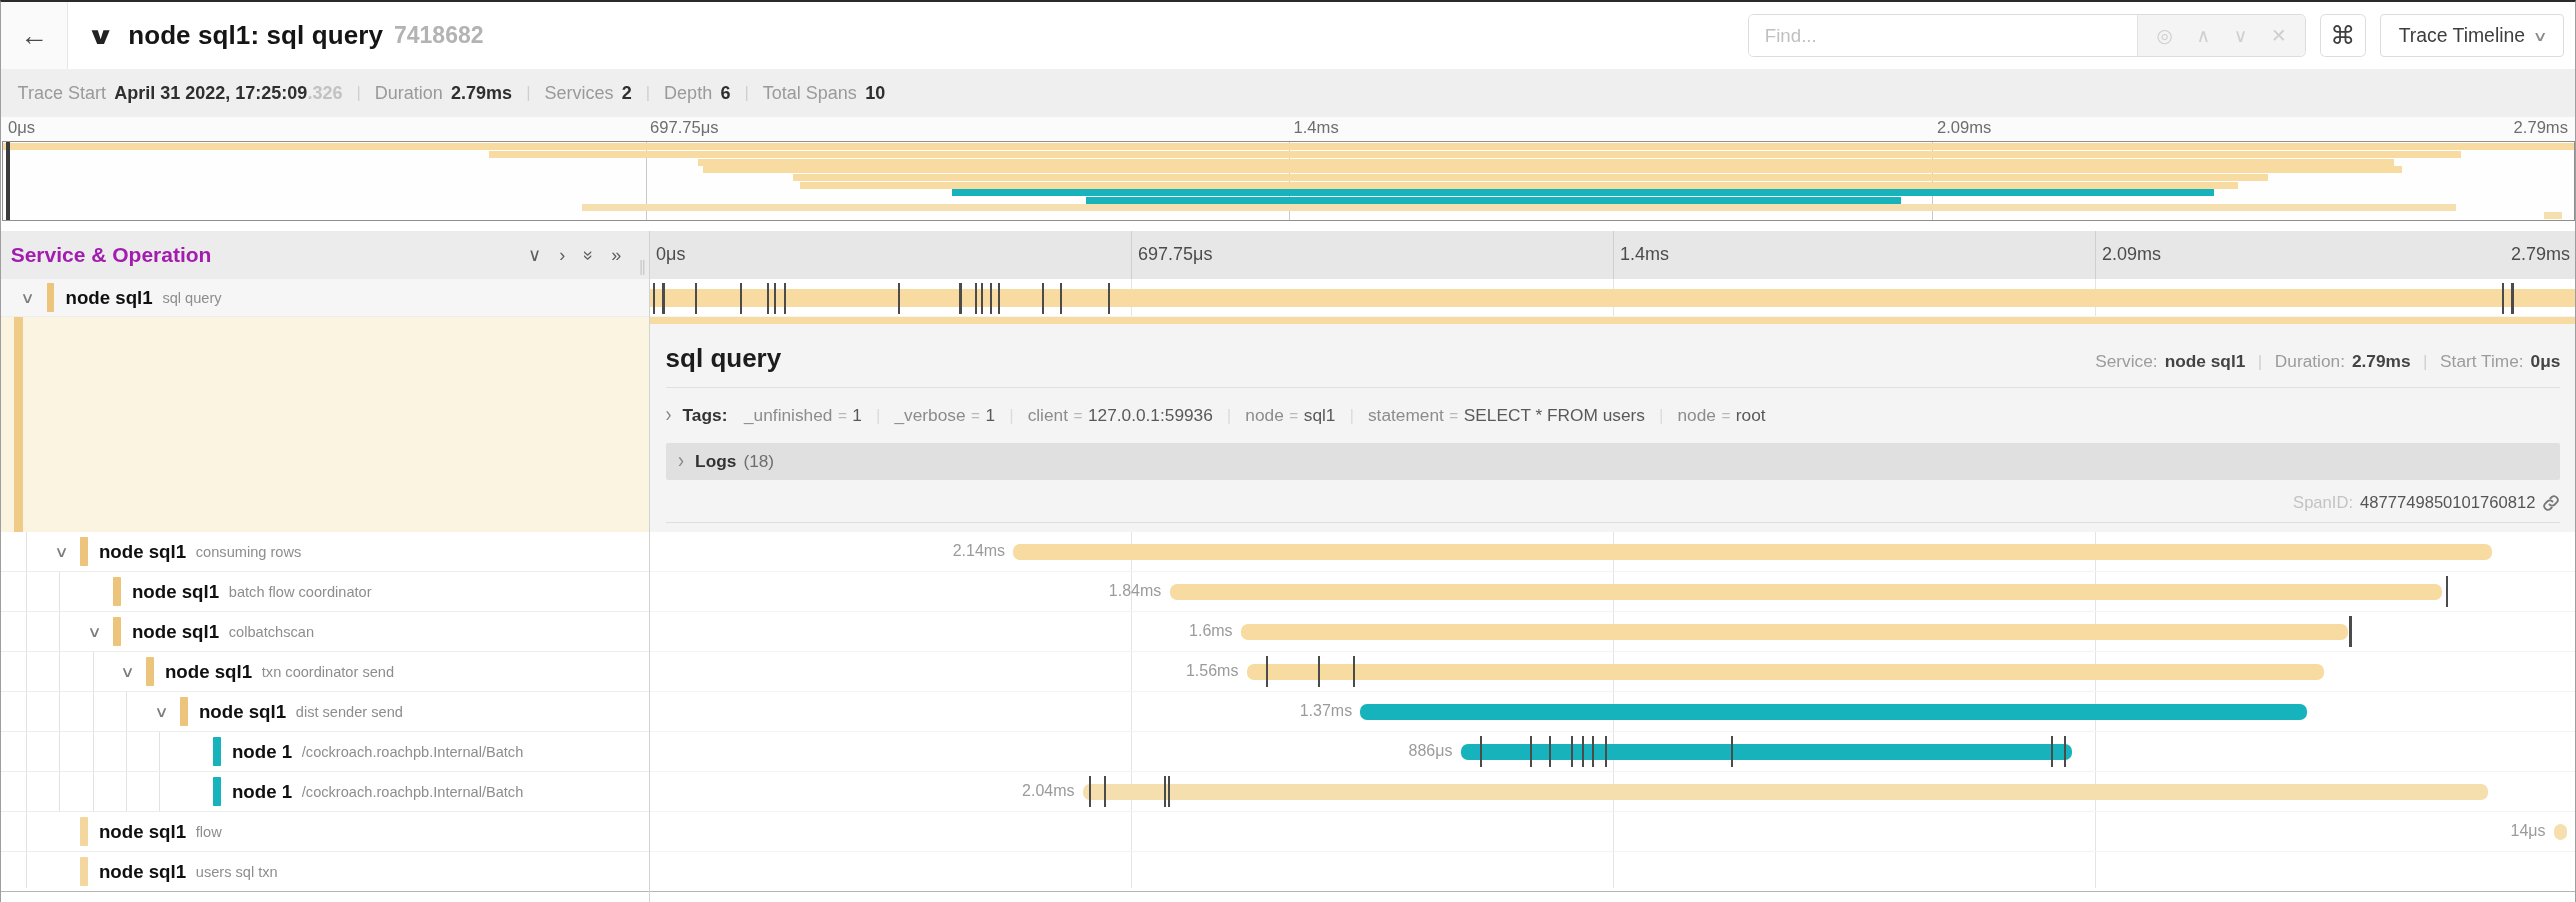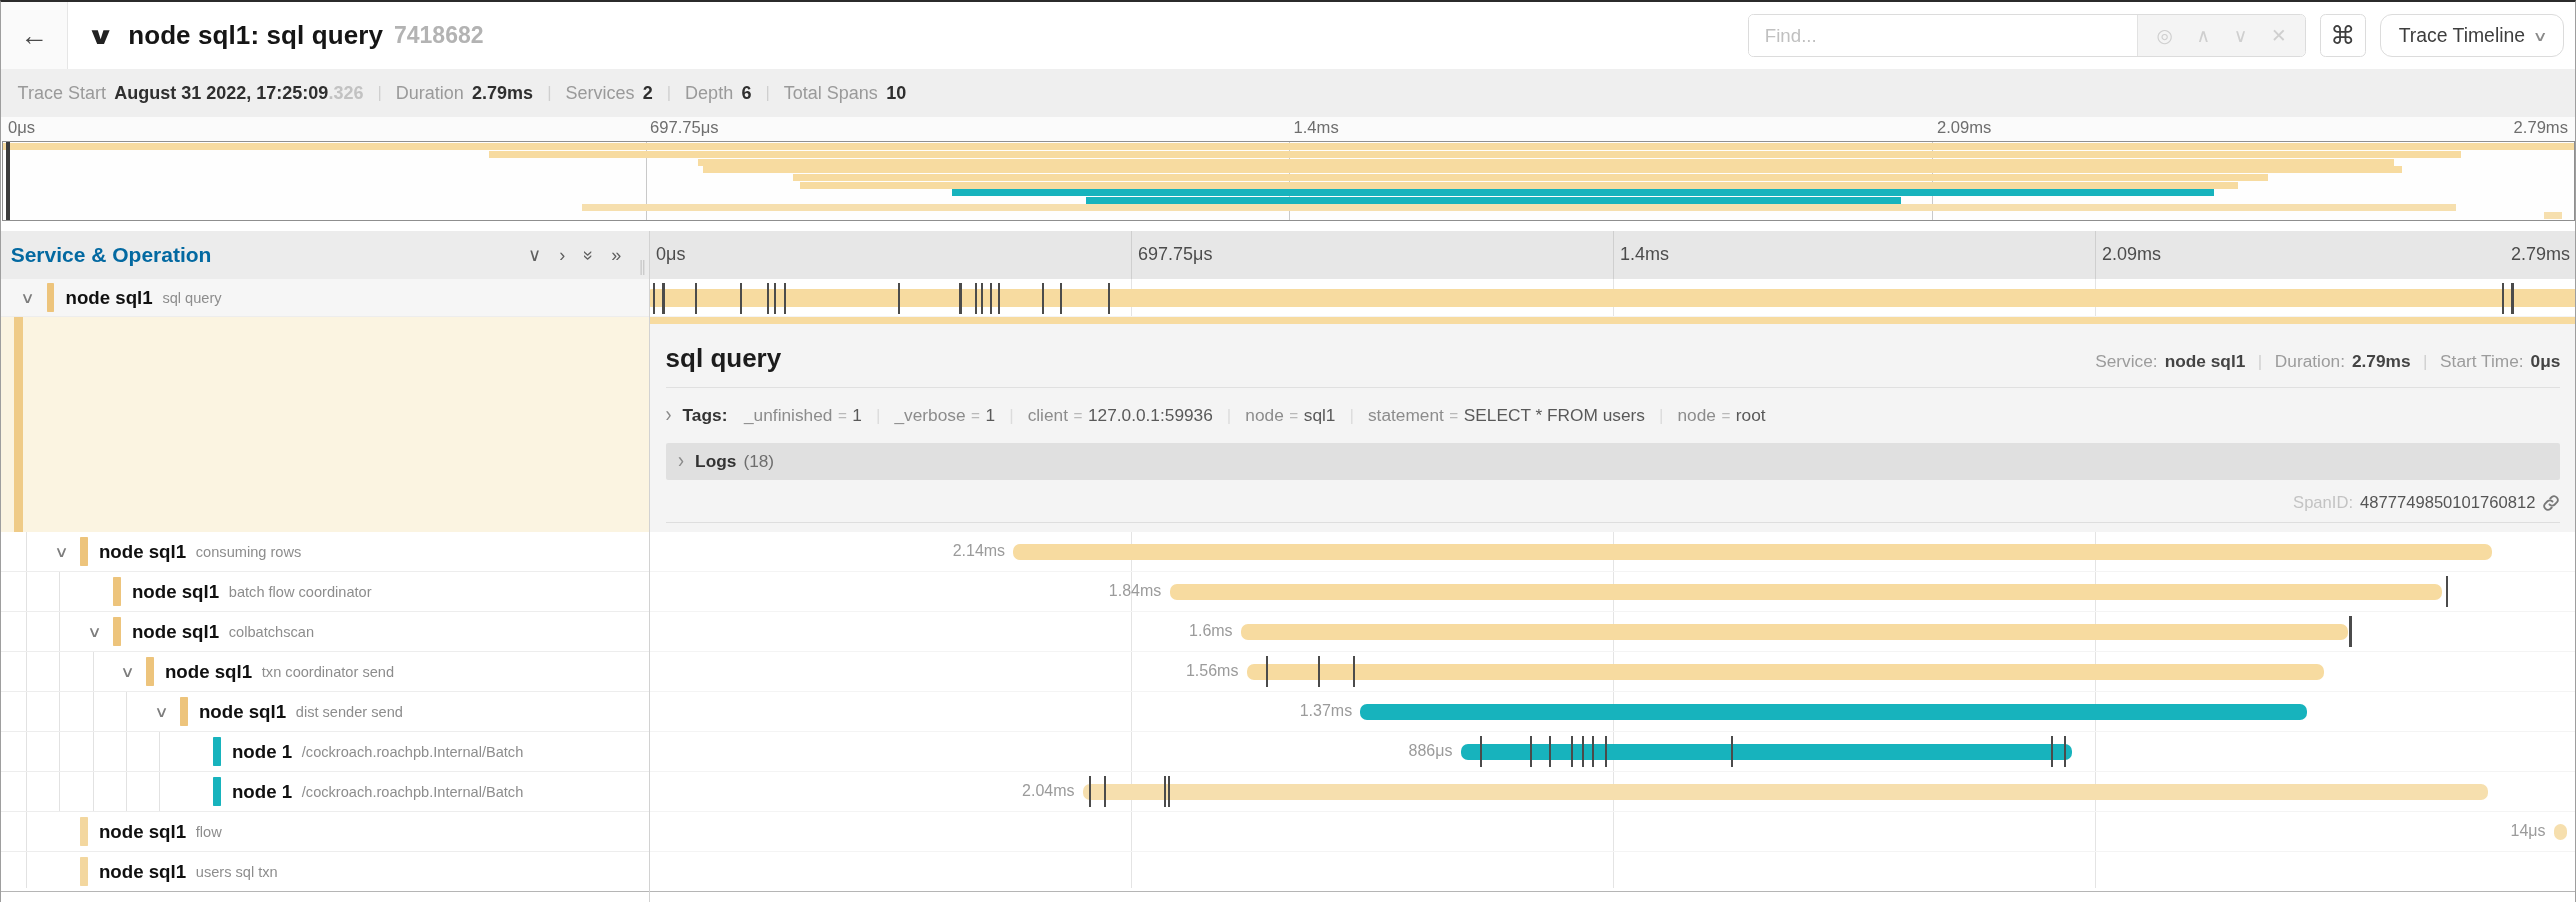--- a/index.html
+++ b/index.html
@@ -19,21 +19,21 @@
   .trace-id { font-size:23px; color:#b3b3b3; margin-left:11px; font-weight:bold; }
   .top-actions { position:absolute; right:11px; top:0; height:67px; display:flex; align-items:center; gap:14px; }
   .find-box { display:flex; height:43px; border:1.4px solid #dcdcdc; border-radius:5.5px; overflow:hidden; background:#fff; }
   .find-box input { border:0; outline:none; width:388px; font-size:18.7px; padding:0 15.3px; color:#444;
                     font-family:"Liberation Sans", sans-serif; }
   .find-box input::placeholder { color:#c0c0c0; }
   .find-icons { display:flex; align-items:center; gap:23.6px; padding:0 18px; background:#f4f4f4; border-left:1.4px solid #e2e2e2; }
   .find-icons span { color:#cfcfcf; font-size:18.7px; }
   .kbd-btn { height:43px; width:46px; border:1.4px solid #dcdcdc; border-radius:5.5px; background:#fff;
              font-size:25px; color:#3e3e3e; cursor:pointer; font-family:"Liberation Sans", sans-serif; }
-  .view-btn { height:43px; border:1.4px solid #dcdcdc; border-radius:12px; background:#fff; padding:0 18px;
+  .view-btn { height:43px; border:1.4px solid #dcdcdc; border-radius:4px; background:#fff; padding:0 18px;
               font-size:19.4px; color:#3e3e3e; cursor:pointer; display:flex; align-items:center; gap:9.7px;
               font-family:"Liberation Sans", sans-serif; }
   .view-btn .vchev { font-size:14px; color:#8a8a8a; transform:scaleX(1.5); }
 
   
   .summary-bar { position:absolute; left:0; top:67px; width:100%; height:49px; background:#efefef;
                  border-bottom:0.7px solid #e0e0e0; display:flex; align-items:center; padding-left:16.6px; font-size:18px; }
   .summary-item { display:flex; align-items:baseline; }
   .summary-item .lab { color:#9a9a9a; margin-right:8.3px; }
   .summary-item .val { color:#2f2f2f; font-weight:bold; }
@@ -45,21 +45,21 @@
   .mini-ruler .mtick { position:absolute; top:1.4px; font-size:16.6px; color:#6e6e6e; }
   .mini-canvas { position:absolute; left:1.4px; top:139px; width:2573px; height:80px; background:#fefefe;
                  border:1.4px solid #8f8f8f; cursor:crosshair; }
   .mini-grid { position:absolute; top:0; bottom:0; width:0.7px; background:#c9c9c9; }
   .mini-row { position:absolute; height:7px; }
   .mini-handle { position:absolute; left:2.8px; top:0; bottom:0; width:3.5px; background:#3c3c3c; }
 
   
   .left-head { position:absolute; left:0; top:229px; width:648px; height:49px; background:#ececec;
                border-bottom:1.4px solid #c9c9c9; display:flex; align-items:center; padding:0 9.7px; }
-  .left-head .lh-title { font-size:21px; font-weight:bold; color:#0369a1; flex:1; }
+  .left-head .lh-title { font-size:21px; font-weight:bold; color:#a21caf; flex:1; }
   .left-head .lh-icons { display:flex; align-items:center; gap:18px; margin-right:18px; }
   .left-head .lh-icons span { color:#5f5f5f; font-size:18px; cursor:pointer; }
   .dbl-down { display:inline-block; transform:rotate(90deg); }
   .grip { position:absolute; right:2.8px; bottom:2.8px; color:#c6c6c6; font-size:15.3px; cursor:col-resize; }
   .right-head { position:absolute; left:648px; top:229px; width:1928px; height:49px; background:#e7e7e7;
                 border-bottom:1.4px solid #c9c9c9; }
   .right-head .rtick { position:absolute; top:12.5px; font-size:18px; color:#4c4c4c; }
   .right-head .rline { position:absolute; top:0; bottom:0; width:0.7px; background:#cfcfcf; }
   .v-divider { position:absolute; left:648px; top:229px; width:0.7px; height:674px; background:#d2d2d2; z-index:6; }
 
@@ -144,21 +144,21 @@
       <button class="view-btn">
         <span>Trace Timeline</span>
         <span class="vchev">∨</span>
       </button>
     </div>
   </header>
 
   <div class="summary-bar" id="summaryBar">
       <span class="summary-item">
         <span class="lab">Trace Start</span>
-        <span class="val">August 31 2022, 17:25:09</span>
+        <span class="val">April 31 2022, 17:25:09</span>
         <span class="muted">.326</span>
       </span>
       <span class="summary-sep">|</span>
       <span class="summary-item">
         <span class="lab">Duration</span>
         <span class="val">2.79ms</span>
       </span>
       <span class="summary-sep">|</span>
       <span class="summary-item">
         <span class="lab">Services</span>

